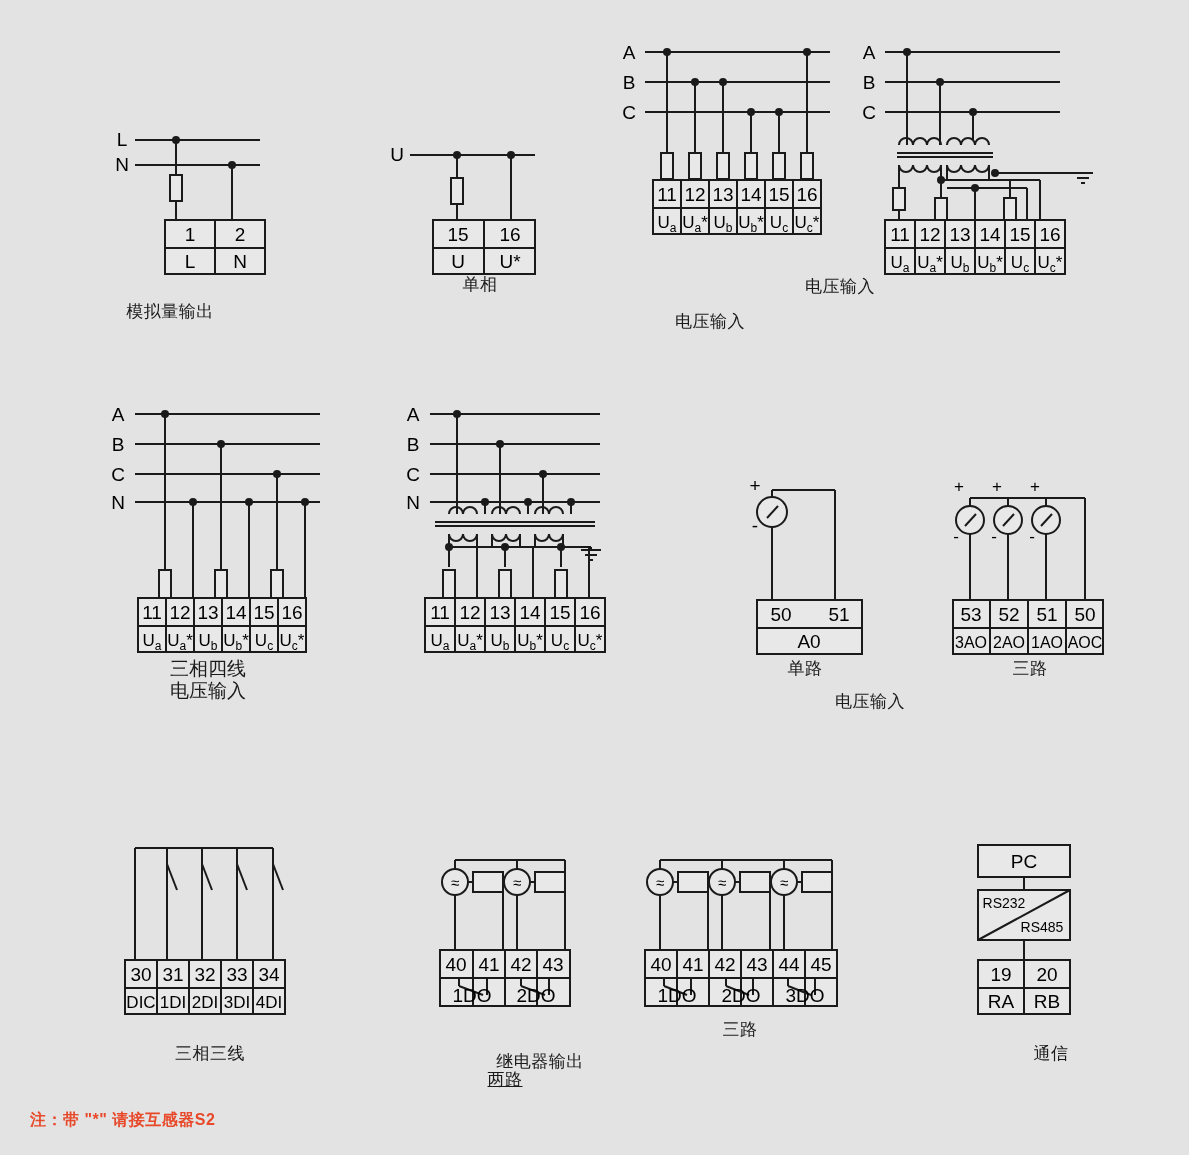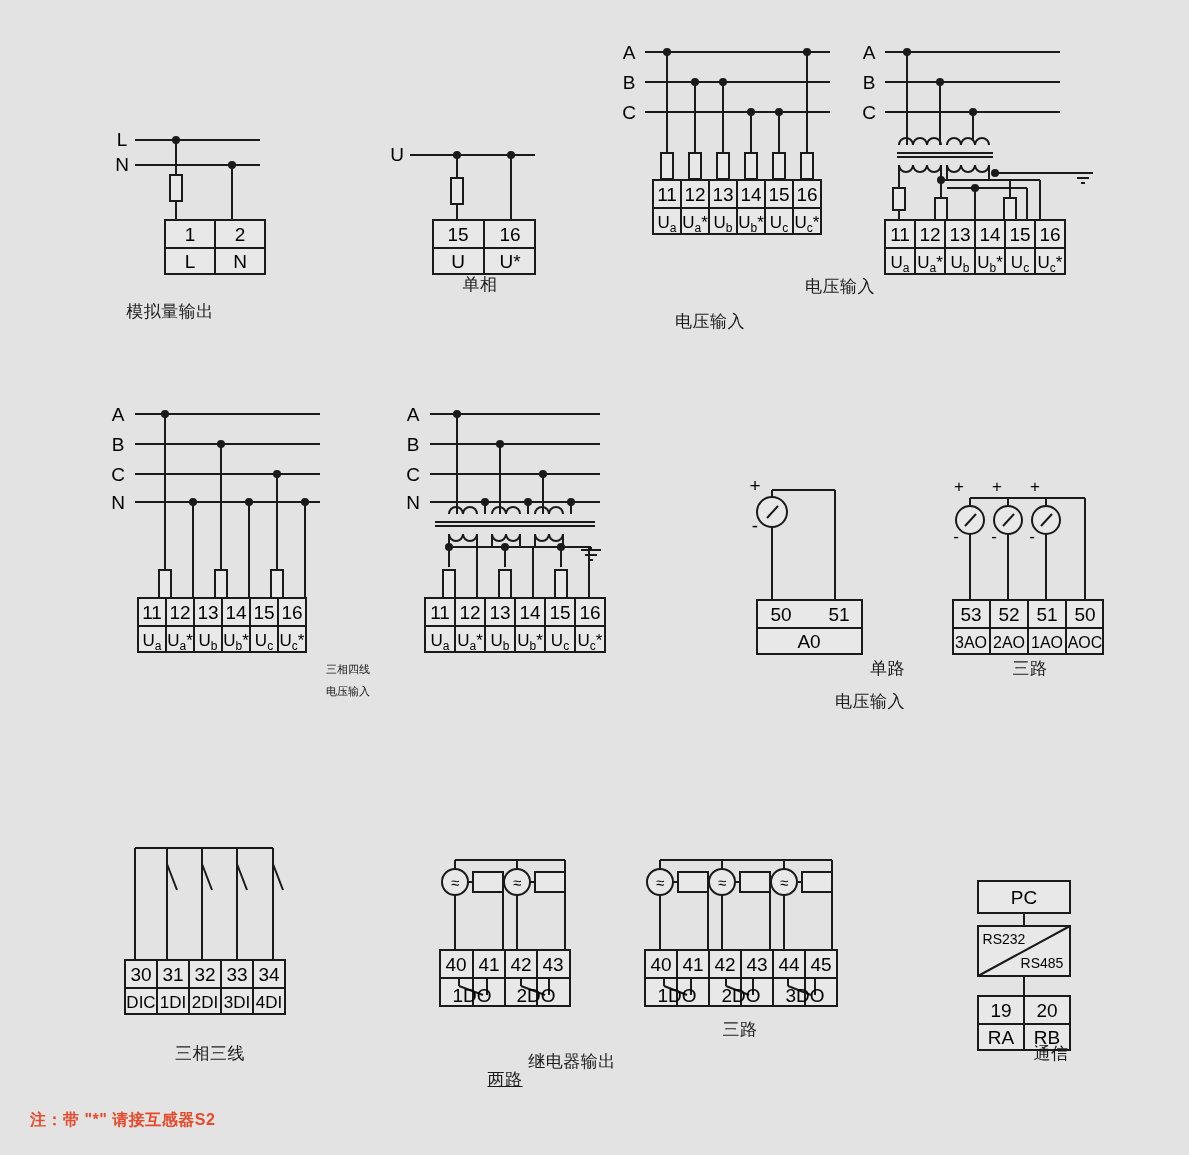--- a/index.html
+++ b/index.html
@@ -16,22 +16,22 @@
   svg{display:block;overflow:visible;}
   .cap{
     position:absolute;
     font-size:17px;
     text-align:center;
     white-space:nowrap;
     letter-spacing:.5px;
   }
   .cap2{
     position:absolute;
-    font-size:11px;
-    text-align:right;
+    font-size:19px;
+    text-align:left;
     line-height:22px;
     white-space:nowrap;
     font-family:Liberation Serif, serif;
   }
   .note{
     position:absolute;
     left:30px;top:1110px;
     color:#e8492a;
     font-size:16px;
     font-weight:bold;
@@ -370,21 +370,21 @@
         <rect x="12" y="130" width="105" height="28" fill="#e8e8e8"></rect>
         <rect x="12" y="158" width="105" height="26" fill="#e8e8e8"></rect>
       </g>
       <text x="10" y="22" font-size="19" text-anchor="middle">+</text>
       <text x="10" y="62" font-size="19" text-anchor="middle">-</text>
       <text x="36" y="151" font-size="19" text-anchor="middle">50</text>
       <text x="94" y="151" font-size="19" text-anchor="middle">51</text>
       <text x="64" y="178" font-size="19" text-anchor="middle">A0</text>
     </svg>
   </div>
-  <div class="cap" style="left:705px;top:657px;width:200px;text-align:right;">单路</div>
+  <div class="cap" style="left:705px;top:657px;width:200px;">单路</div>
 
   <div class="blk" style="left:945px;top:470px;">
     <svg width="165" height="180" viewBox="0 0 165 180">
       <g stroke="#1a1a1a" stroke-width="2" fill="none">
         <circle cx="25" cy="50" r="14" fill="#e8e8e8"></circle>
         <line x1="20" y1="56" x2="31" y2="44"></line>
         <circle cx="63" cy="50" r="14" fill="#e8e8e8"></circle>
         <line x1="58" y1="56" x2="69" y2="44"></line>
         <circle cx="101" cy="50" r="14" fill="#e8e8e8"></circle>
         <line x1="96" y1="56" x2="107" y2="44"></line>
@@ -547,23 +547,23 @@
       <text x="85" y="121" font-size="19" text-anchor="middle">42</text>
       <text x="117" y="121" font-size="19" text-anchor="middle">43</text>
       <text x="149" y="121" font-size="19" text-anchor="middle">44</text>
       <text x="181" y="121" font-size="19" text-anchor="middle">45</text>
       <text x="37" y="152" font-size="19" text-anchor="middle">1DO</text>
       <text x="101" y="152" font-size="19" text-anchor="middle">2DO</text>
       <text x="165" y="152" font-size="19" text-anchor="middle">3DO</text>
     </svg>
   </div>
   <div class="cap" style="left:660px;top:1018px;width:160px;">三路</div>
-  <div class="cap" style="left:472px;top:1050px;width:200px;">继电器输出</div>
-
-  <div class="blk" style="left:970px;top:876px;">
+  <div class="cap" style="left:440px;top:1050px;width:200px;">继电器输出</div>
+
+  <div class="blk" style="left:970px;top:840px;">
     <svg width="110" height="175" viewBox="0 0 110 175">
       <g stroke="#1a1a1a" stroke-width="2" fill="none">
         <rect x="8" y="5" width="92" height="32" fill="#e8e8e8"></rect>
         <line x1="54" y1="37" x2="54" y2="50"></line>
         <rect x="8" y="50" width="92" height="50" fill="#e8e8e8"></rect>
         <line x1="8" y1="100" x2="100" y2="50"></line>
         <line x1="54" y1="100" x2="54" y2="120"></line>
         <rect x="8" y="120" width="92" height="28" fill="#e8e8e8"></rect>
         <rect x="8" y="148" width="92" height="26" fill="#e8e8e8"></rect>
         <line x1="54" y1="120" x2="54" y2="174"></line>

